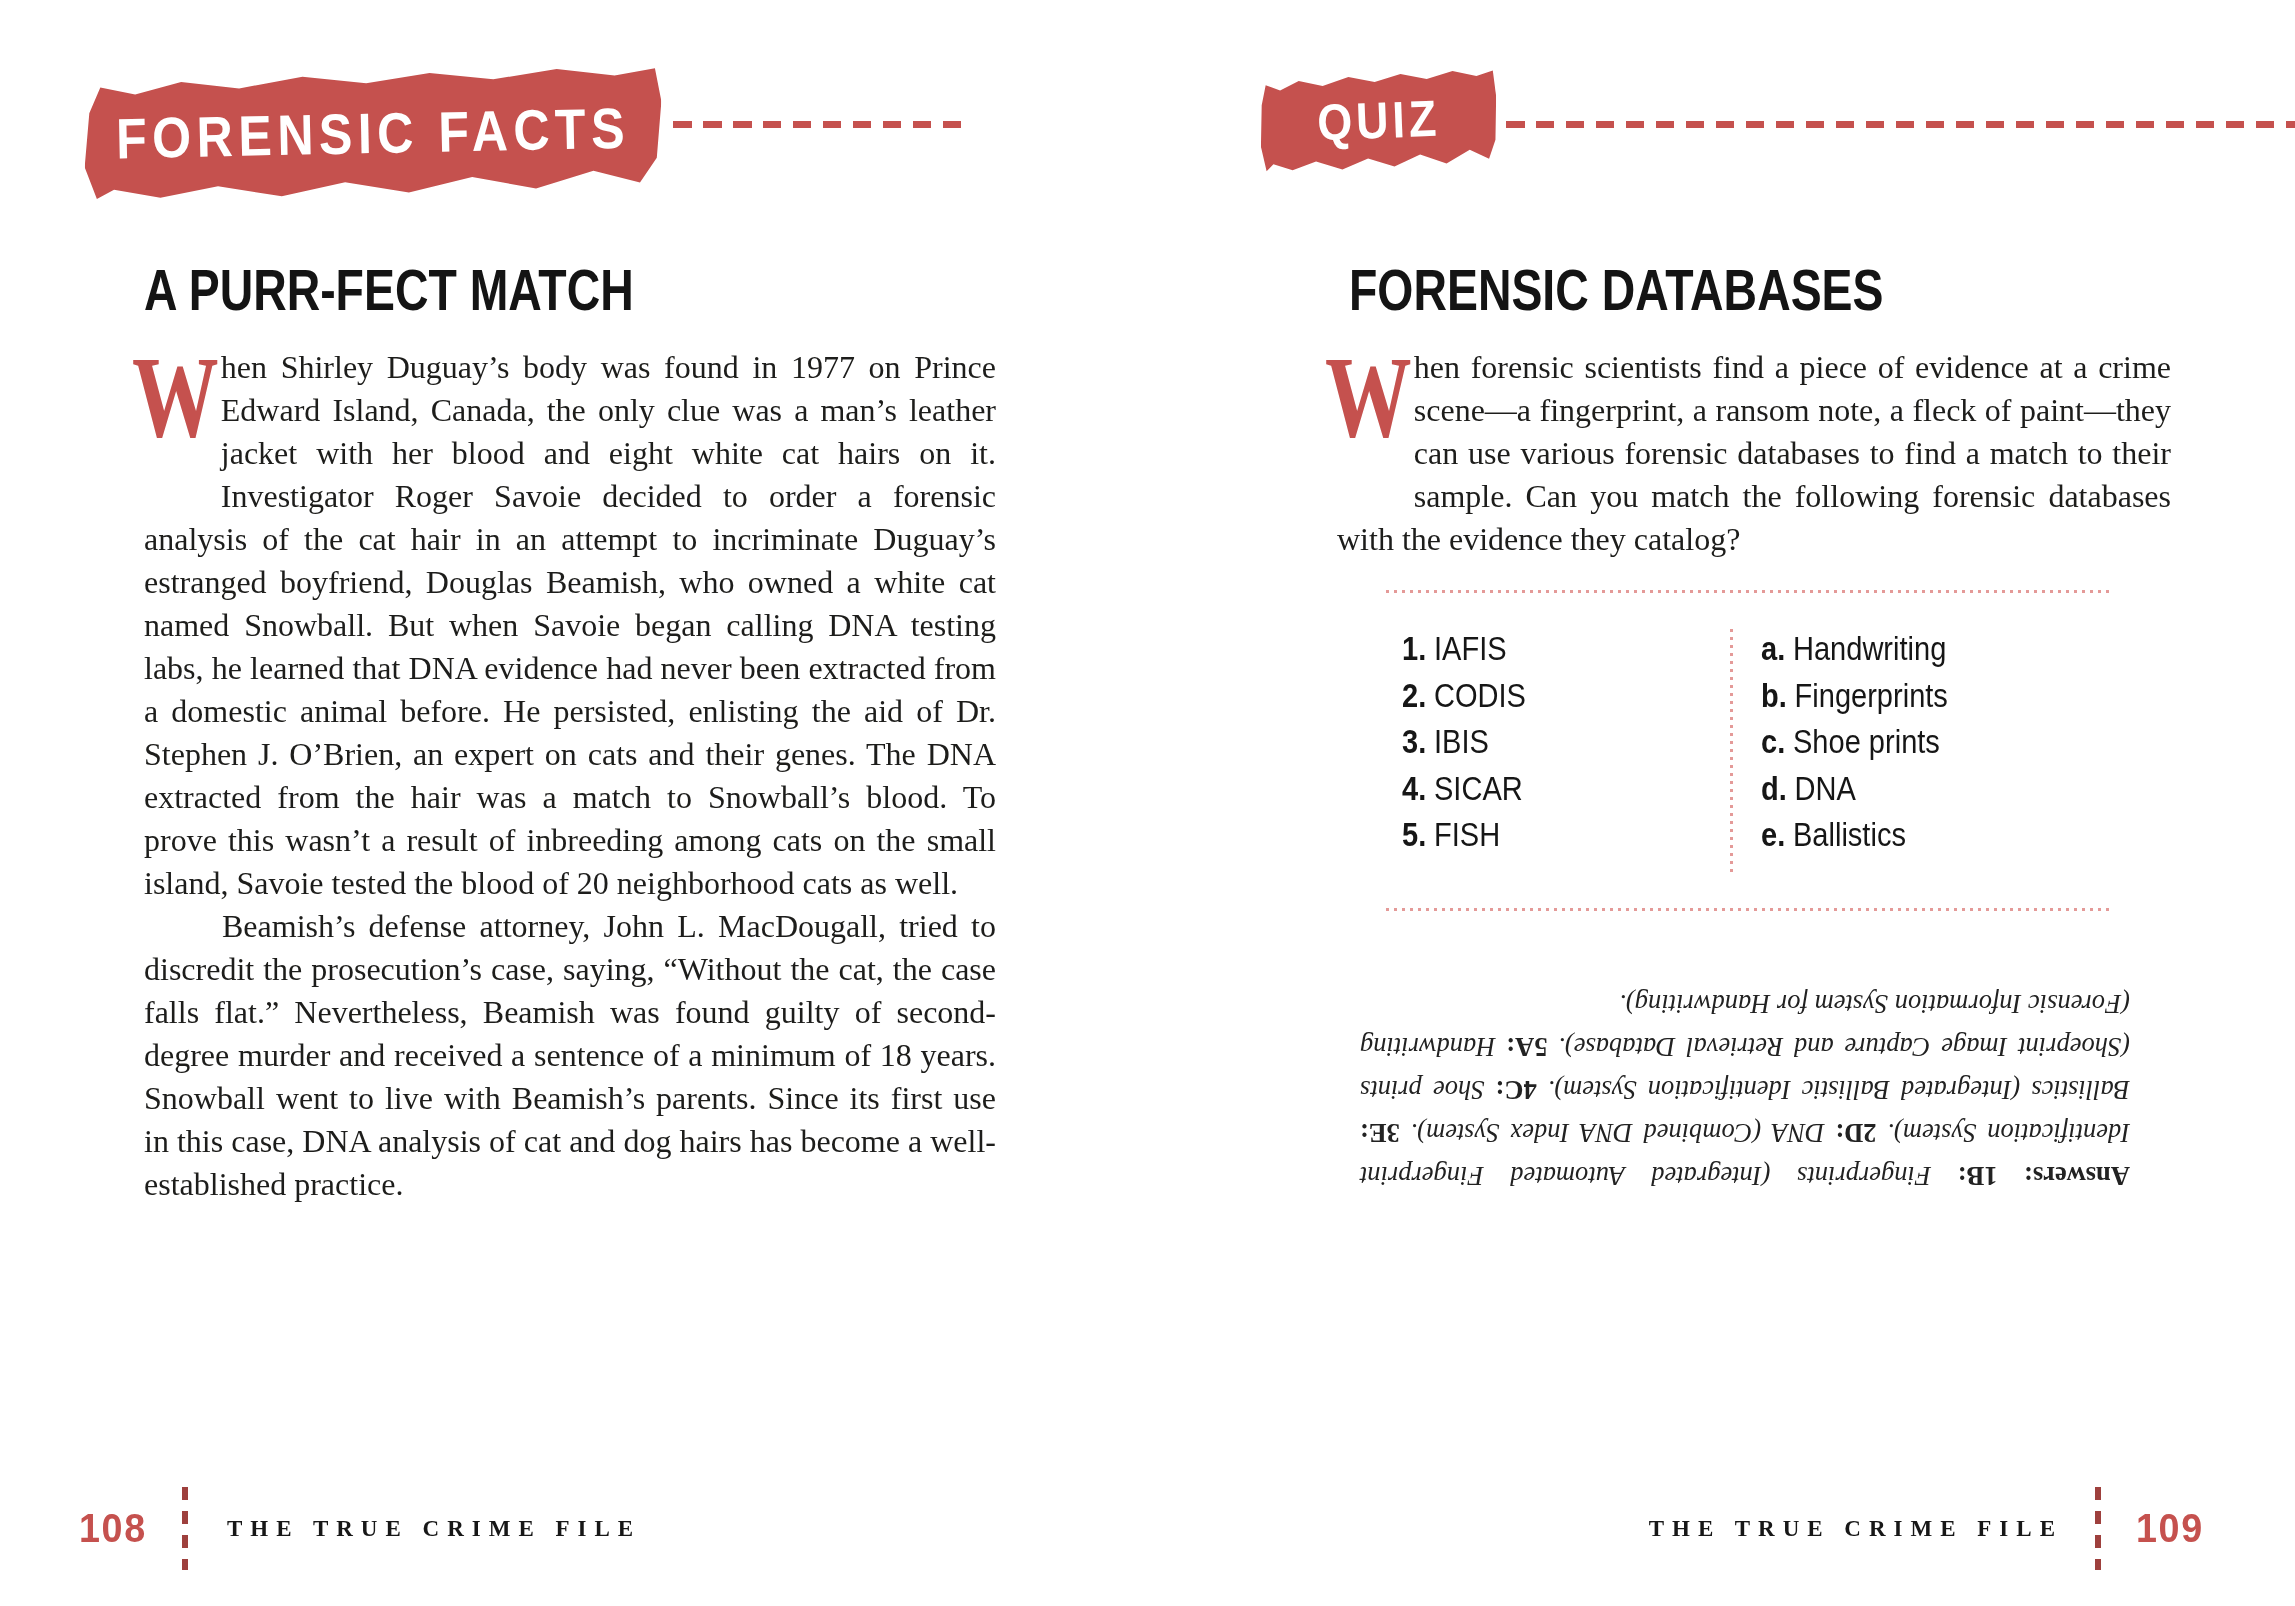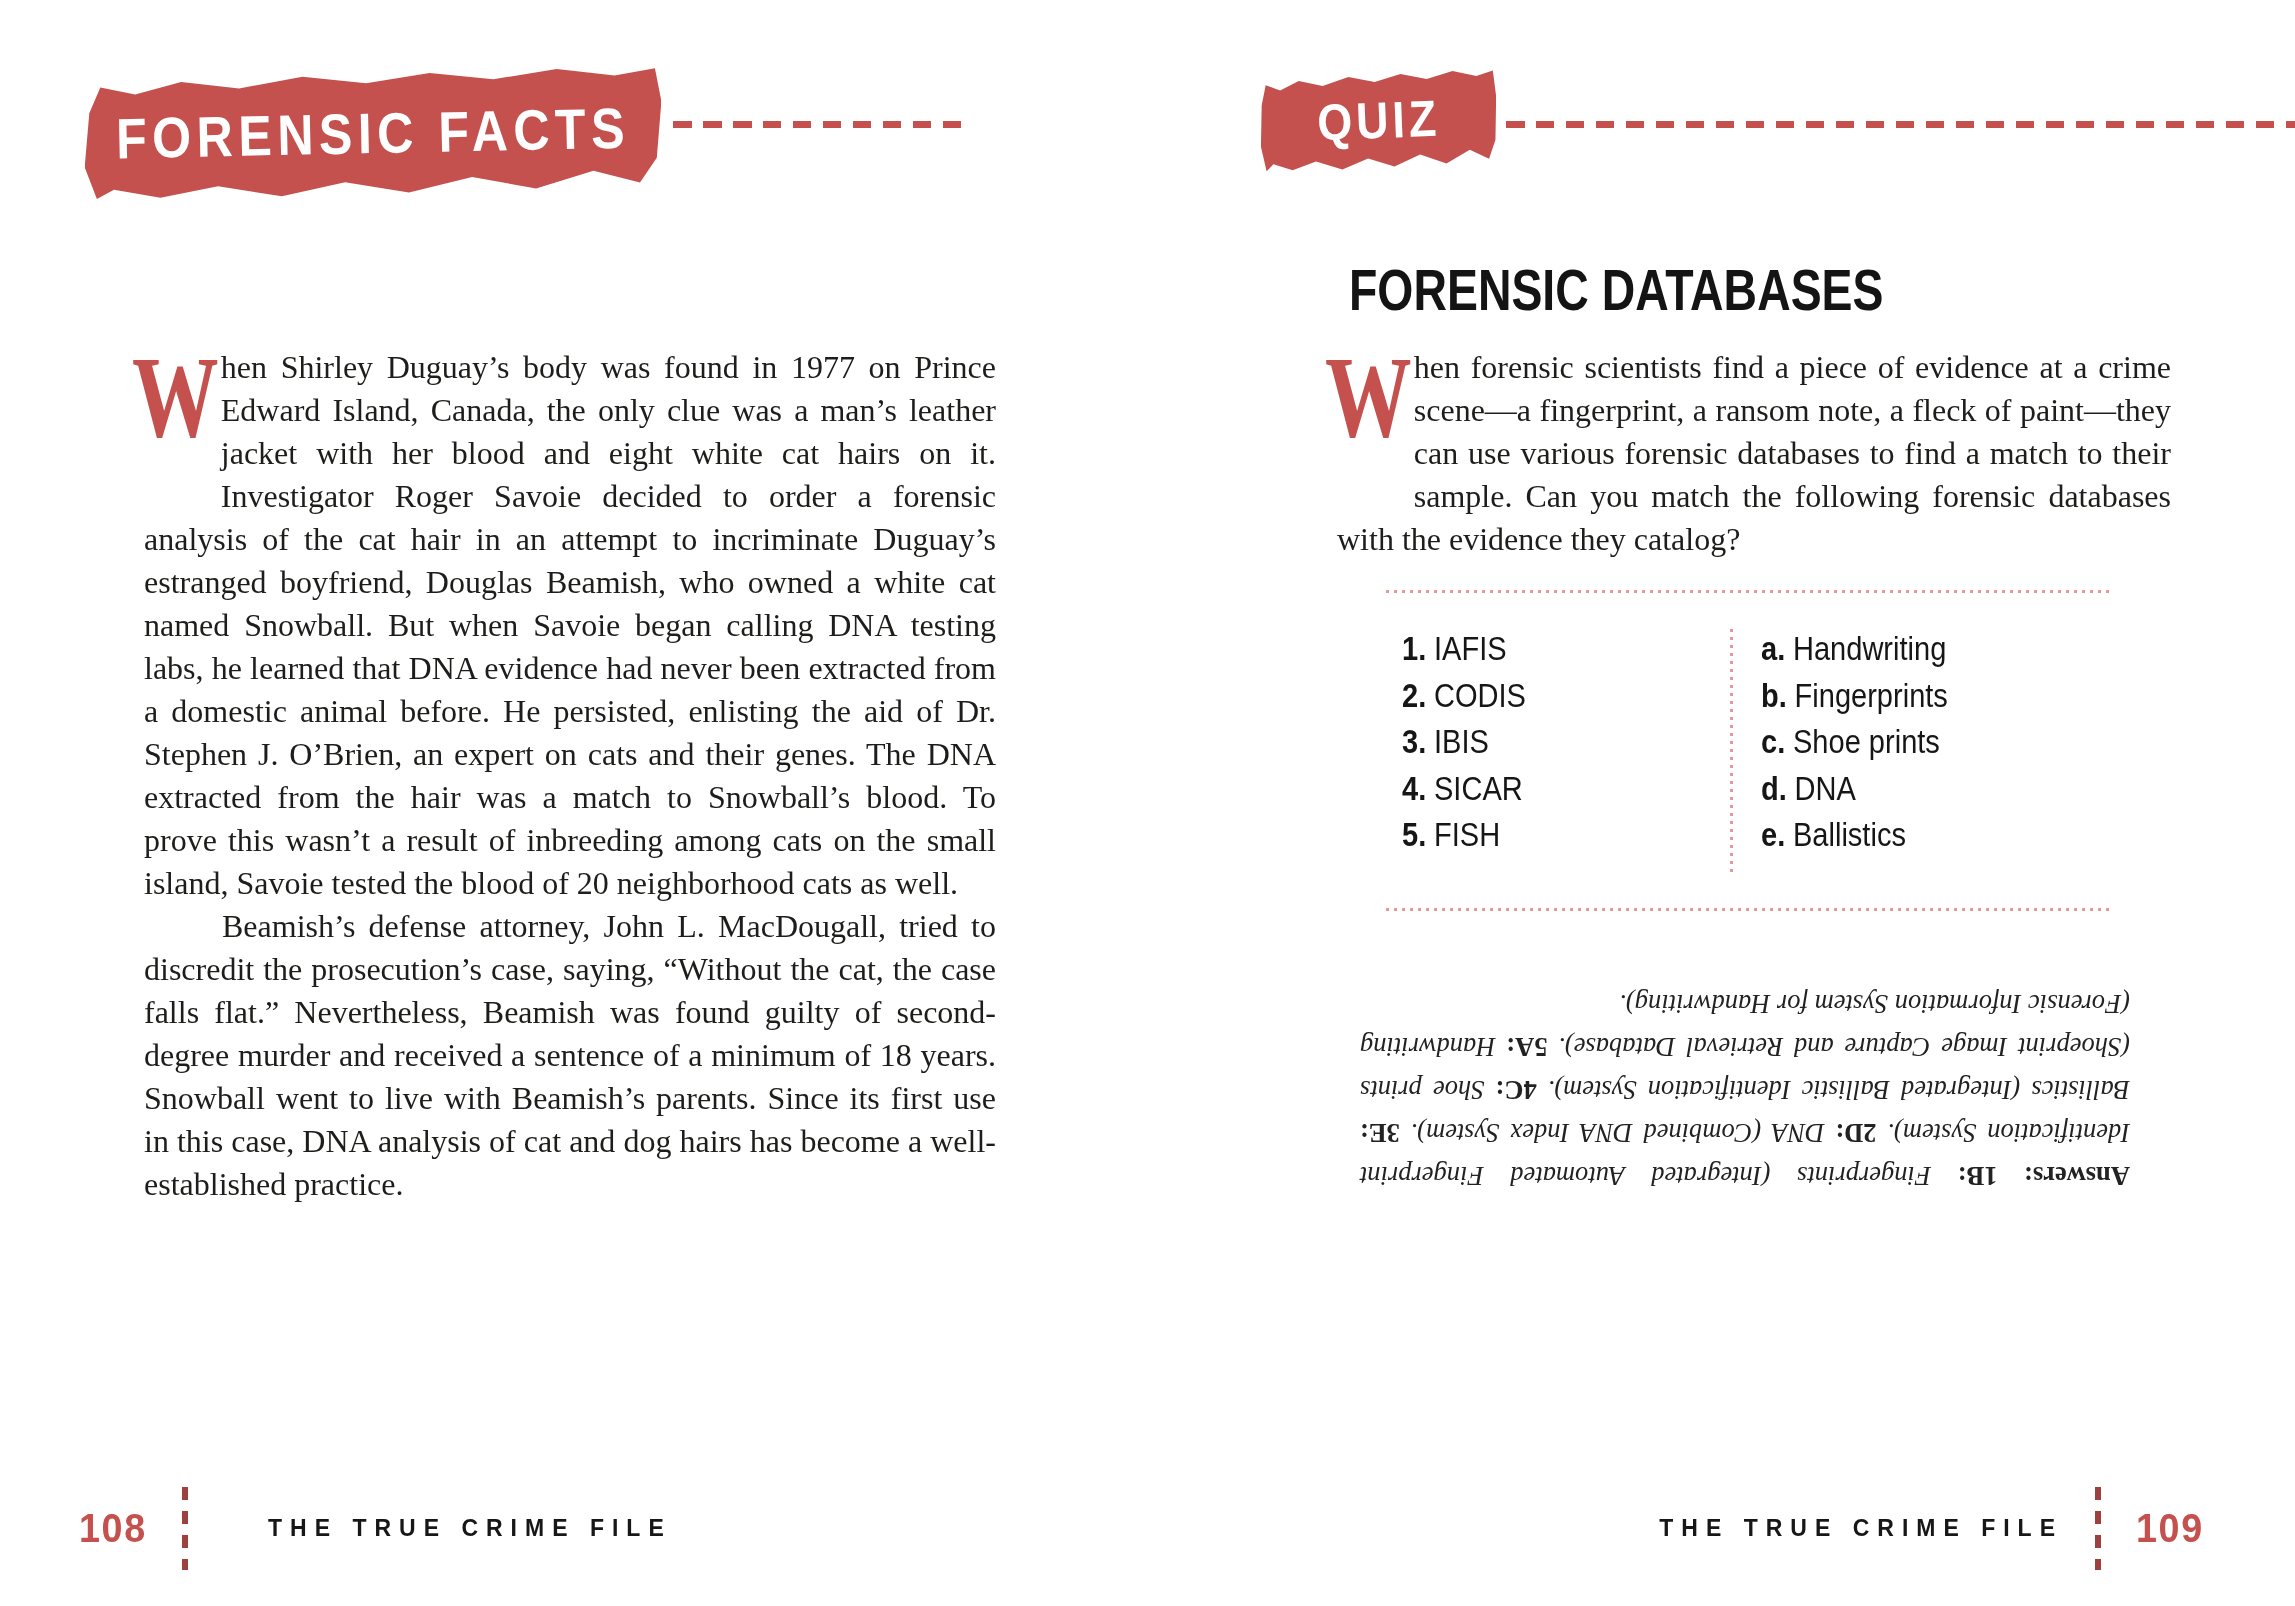--- a/index.html
+++ b/index.html
@@ -55,34 +55,37 @@
   .answers{
     position:absolute;left:1360px;top:976px;width:770px;height:221px;
     transform:rotate(180deg);
     font-family:"Liberation Serif",serif;font-style:italic;font-size:26.5px;
     line-height:43px;text-align:justify;color:#222222;
   }
   .answers .b{font-style:normal;font-weight:700;}
   
   .footer{position:absolute;top:1487px;height:83px;display:flex;align-items:center;gap:8px;}
   .pagenum{font-family:"Liberation Sans",sans-serif;font-weight:700;font-size:41px;color:var(--red);letter-spacing:1.8px;transform:scaleX(0.92);}
-  .runtitle{font-family:Liberation Sans, sans-serif;font-weight:700;font-size:23px;letter-spacing:8px;color:#171717;white-space:nowrap;margin-left:41px;}
+  .runtitle{font-family:Liberation Serif, serif;font-weight:700;font-size:23px;letter-spacing:8px;color:#171717;white-space:nowrap;}
   .dash-v{width:6.2px;height:83px;background:repeating-linear-gradient(180deg,var(--fdash) 0 13.2px,transparent 13.2px 24px);}
   .gap18{width:16px;}.gap26{width:23px;}
 </style>
 </head>
 <body>
 
 <div class="abs" style="left:0;top:0;width:1148px;height:1607px;">
 
   <div class="badge" style="left:84px;top:69px;width:578px;height:128px;transform:rotate(-1.2deg);">
     <span class="badge-text" style="font-size:57px;">FORENSIC FACTS</span>
   </div>
   <div class="dash-h" style="left:673px;top:121px;width:297px;"></div>
 
+  <div class="heading" style="left:144px;top:261px;">
+    <span class="condense">A PURR-FECT MATCH</span>
+  </div>
 
   <div class="bodytext" style="left:144px;top:346px;width:852px;">
     <p style="margin:0;"><span class="dropcap">W</span><span>hen Shirley Duguay’s body was found in 1977 on Prince Edward Island, Canada, the only clue was a man’s leather jacket with her blood and eight white cat hairs on it. Investigator Roger Savoie decided to order a forensic analysis of the cat hair in an attempt to incriminate Duguay’s estranged boyfriend, Douglas Beamish, who owned a white cat named Snowball. But when Savoie began calling DNA testing labs, he learned that DNA evidence had never been extracted from a domestic animal before. He persisted, enlisting the aid of Dr. Stephen J. O’Brien, an expert on cats and their genes. The DNA extracted from the hair was a match to Snowball’s blood. To prove this wasn’t a result of inbreeding among cats on the small island, Savoie tested the blood of 20 neighborhood cats as well.</span></p>
     <p class="indented" style="margin:0;"><span>Beamish’s defense attorney, John L. MacDougall, tried to discredit the prosecution’s case, saying, “Without the cat, the case falls flat.” Nevertheless, Beamish was found guilty of second-degree murder and received a sentence of a minimum of 18 years. Snowball went to live with Beamish’s parents. Since its first use in this case, DNA analysis of cat and dog hairs has become a well-established practice.</span></p>
   </div>
 
   <div class="footer" style="left:76px;">
     <span class="pagenum">108</span>
     <span class="gap18"></span>
     <span class="dash-v"></span>

